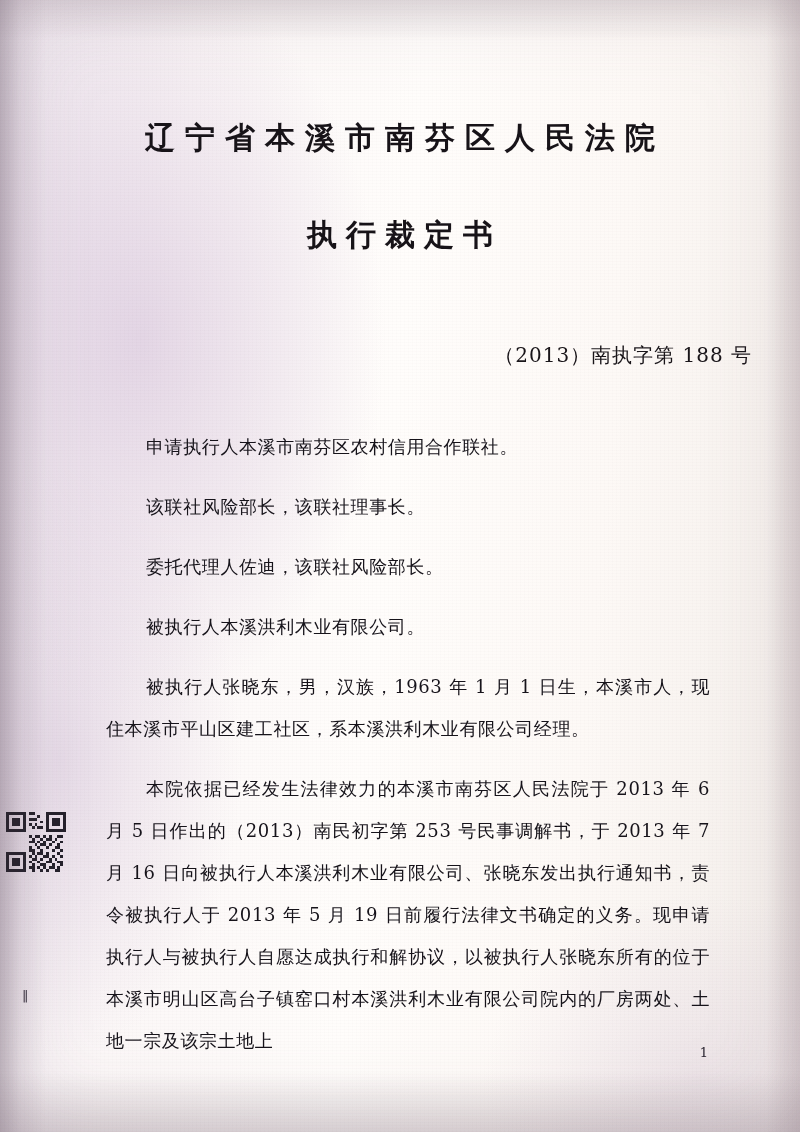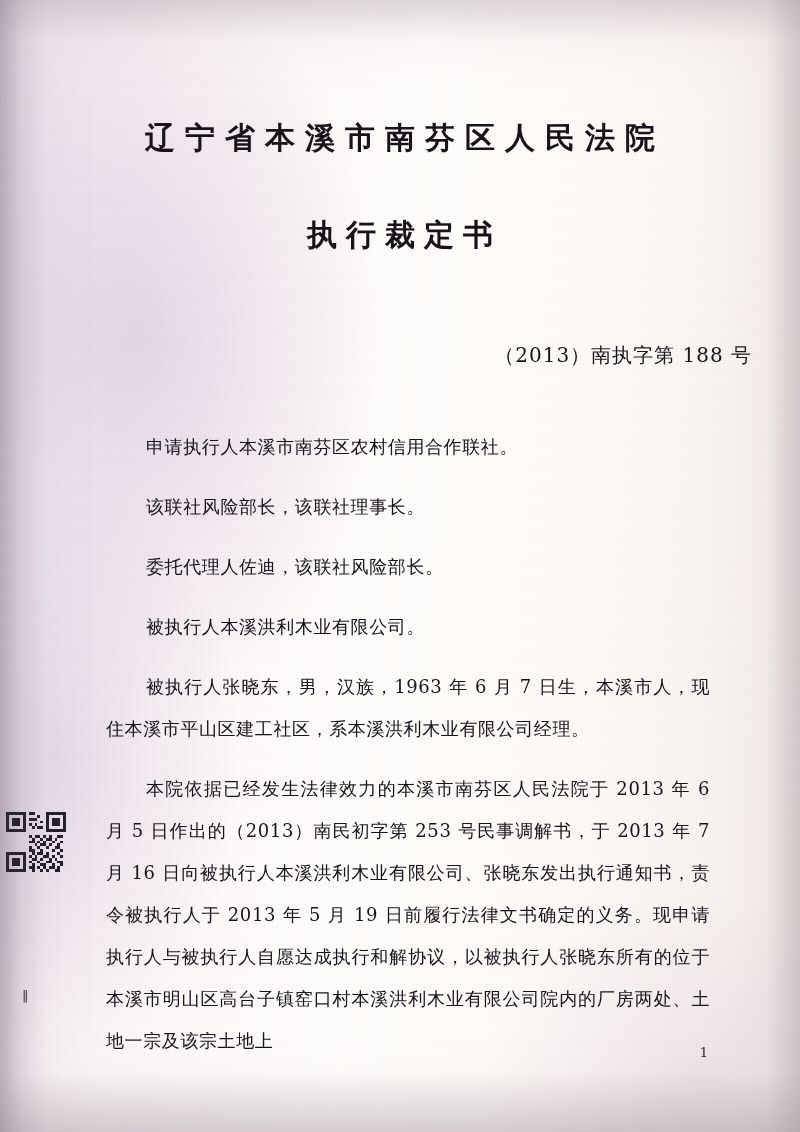--- a/index.html
+++ b/index.html
@@ -180,21 +180,21 @@
 
   <div class="doc-text" id="doc-type">执行裁定书</div>
 
   <div class="doc-text" id="case-number">（2013）南执字第 188 号</div>
 
   <div id="body-block">
     <p class="para indent">申请执行人本溪市南芬区农村信用合作联社。</p>
     <p class="para indent">该联社风险部长，该联社理事长。</p>
     <p class="para indent">委托代理人佐迪，该联社风险部长。</p>
     <p class="para indent">被执行人本溪洪利木业有限公司。</p>
-    <p class="para indent">被执行人张晓东，男，汉族，1963 年 6 月 7 日生，本溪市人，现住本溪市平山区建工社区，系本溪洪利木业有限公司经理。</p>
+    <p class="para indent">被执行人张晓东，男，汉族，1963 年 1 月 1 日生，本溪市人，现住本溪市平山区建工社区，系本溪洪利木业有限公司经理。</p>
     <p class="para indent">本院依据已经发生法律效力的本溪市南芬区人民法院于 2013 年 6 月 5 日作出的（2013）南民初字第 253 号民事调解书，于 2013 年 7 月 16 日向被执行人本溪洪利木业有限公司、张晓东发出执行通知书，责令被执行人于 2013 年 5 月 19 日前履行法律文书确定的义务。现申请执行人与被执行人自愿达成执行和解协议，以被执行人张晓东所有的位于本溪市明山区高台子镇窑口村本溪洪利木业有限公司院内的厂房两处、土地一宗及该宗土地上</p>
   </div>
 
   <div id="qr">
     <svg width="60" height="60" viewBox="0 0 21 21" shape-rendering="crispEdges">
       <rect width="21" height="21" fill="#ffffff" fill-opacity="0"></rect>
       <g fill="#13101a">
         <rect x="0" y="0" width="7" height="1"></rect>
           <rect x="0" y="6" width="7" height="1"></rect>
         <rect x="0" y="0" width="1" height="7"></rect>

